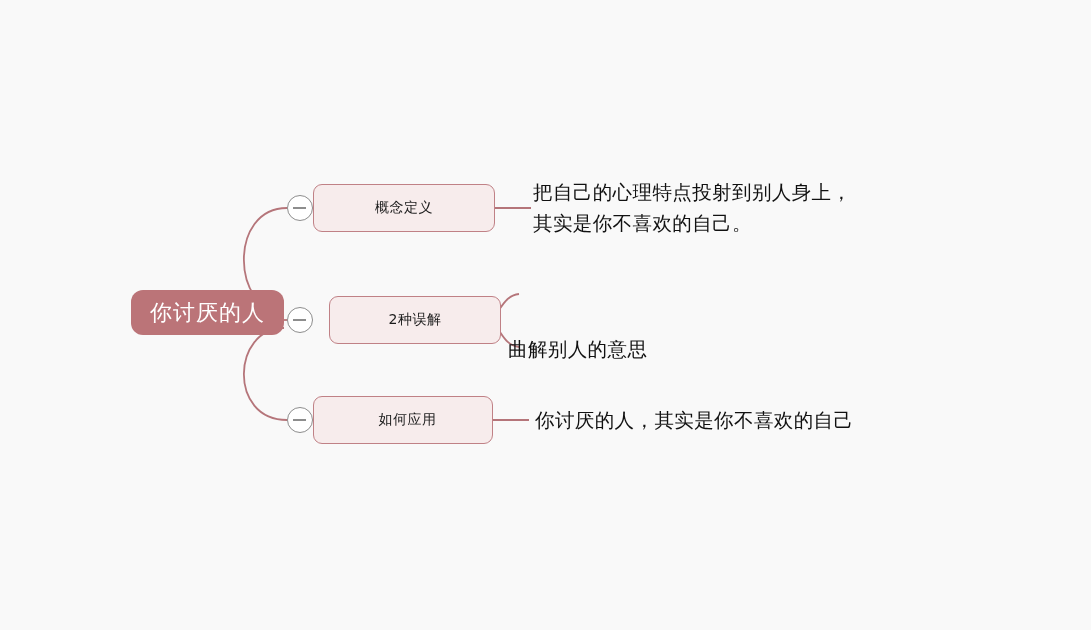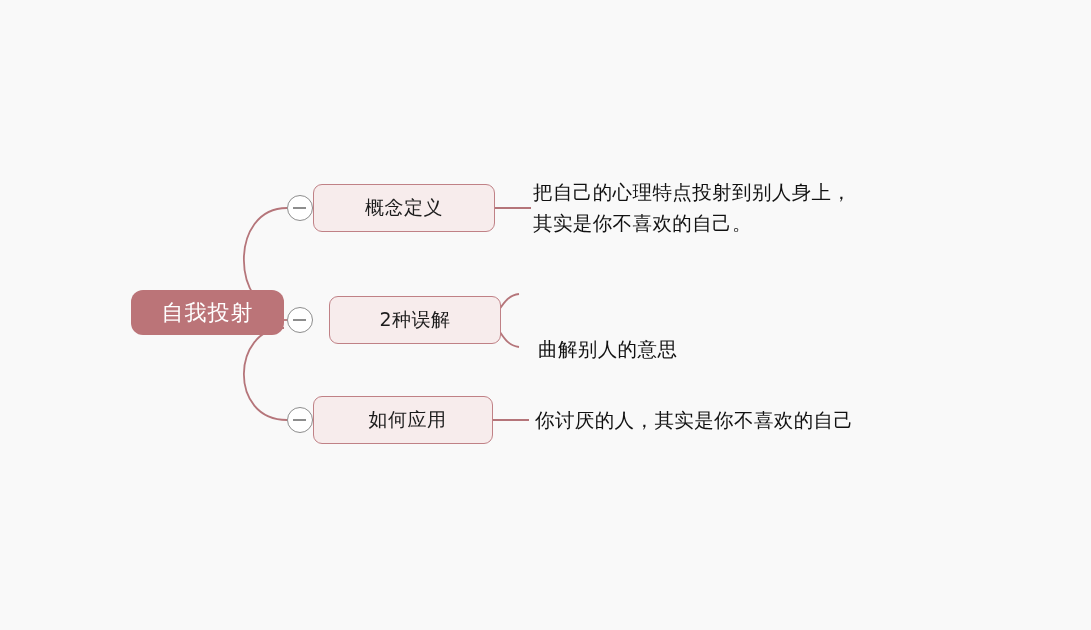--- a/index.html
+++ b/index.html
@@ -48,21 +48,21 @@
     top: 290px;
     width: 153px;
     height: 45px;
   }
 
   .branch-node {
     background: #f7ecec;
     border: 1.6px solid #c08186;
     border-radius: 9px;
     color: #1c1c1c;
-    font-size: 19px;
+    font-size: 14px;
     letter-spacing: 0.5px;
   }
 
   .branch-1 { left: 313px; top: 184px; width: 182px; height: 48px; }
   .branch-2 { left: 313px; top: 296px; width: 172px; height: 48px; margin-left: 16px; }
   .branch-3 { left: 313px; top: 396px; width: 180px; height: 48px; padding-left: 9px; }
 
   
   .collapse-toggle {
     position: absolute;
@@ -91,21 +91,21 @@
   .leaf-text {
     position: absolute;
     color: #111111;
     font-size: 19.5px;
     line-height: 31px;
     letter-spacing: 0.4px;
     white-space: pre-line;
   }
   .leaf-1 { left: 533px; top: 177px; }
   .leaf-2a { left: 521px; top: 283px; }
-  .leaf-2b { left: 538px; top: 334px; }
+  .leaf-2b { left: 508px; top: 334px; }
   .leaf-3 { left: 535px; top: 405px; }
 </style>
 </head>
 <body>
 
 <div id="canvas">
 
   <svg id="edges" viewBox="0 0 1091 630" xmlns="http://www.w3.org/2000/svg">
 
     <path d="M 284 312 C 232 312 228 208 287 208" fill="none" stroke="#b5757a" stroke-width="1.8"></path>
@@ -117,21 +117,21 @@
     <path d="M 313 208 L 313 208" stroke="#b5757a" stroke-width="1.8"></path>
 
     <path d="M 495 208 L 531 208" fill="none" stroke="#b5757a" stroke-width="1.8"></path>
 
     <path d="M 485 320 C 500 320 500 296 519 294" fill="none" stroke="#b5757a" stroke-width="1.8"></path>
     <path d="M 485 320 C 500 320 500 345 519 347" fill="none" stroke="#b5757a" stroke-width="1.8"></path>
 
     <path d="M 493 420 L 529 420" fill="none" stroke="#b5757a" stroke-width="1.8"></path>
   </svg>
 
-  <div class="node root-node">自我投射</div>
+  <div class="node root-node">你讨厌的人</div>
 
   <div class="collapse-toggle tog-1"></div>
   <div class="node branch-node branch-1">概念定义</div>
   <div class="leaf-text leaf-1">把自己的心理特点投射到别人身上，
 其实是你不喜欢的自己。</div>
 
   <div class="collapse-toggle tog-2"></div>
   <div class="node branch-node branch-2">2种误解</div>
   <div class="leaf-text leaf-2b">曲解别人的意思</div>
 

